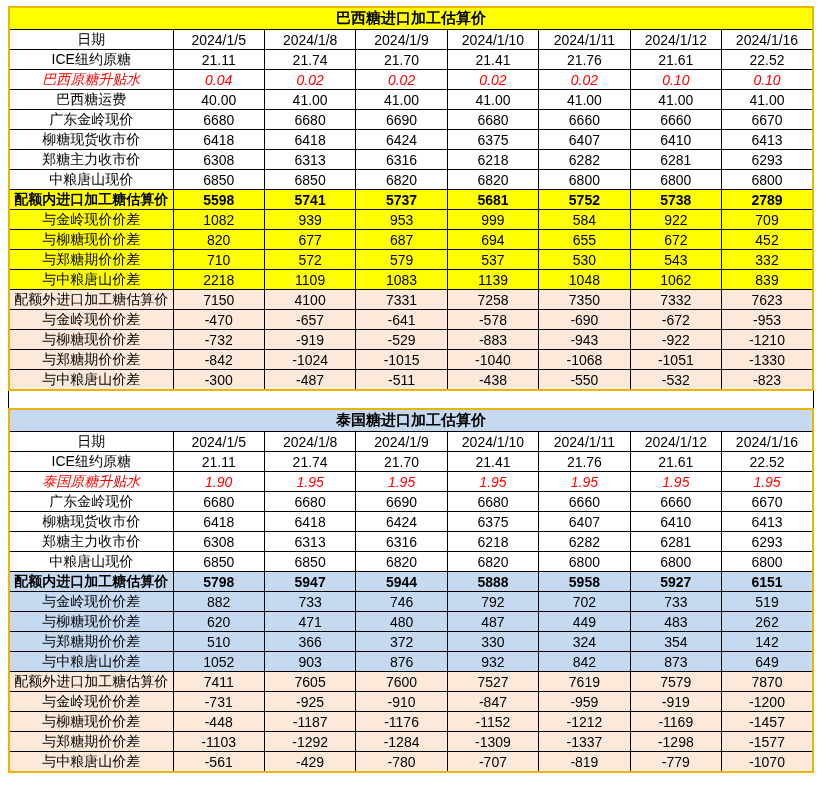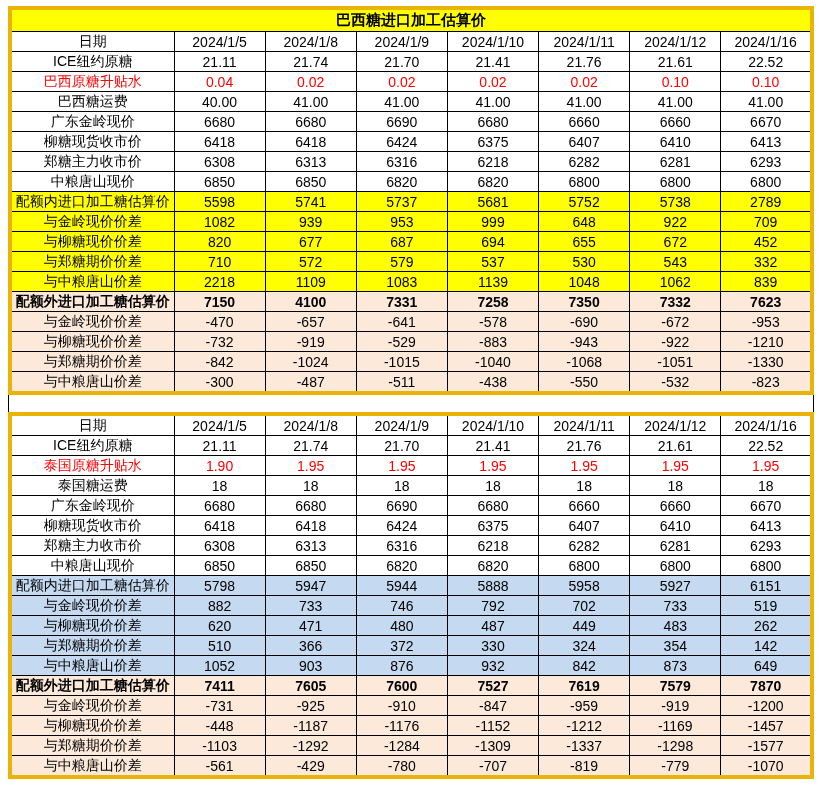--- a/index.html
+++ b/index.html
@@ -7,43 +7,43 @@
     width: 824px; height: 794px;
     background: #FFFFFF;
     font-family: "Liberation Sans", "DejaVu Sans", sans-serif;
     color: #000;
   }
   .sheet { padding: 6px 0 0 8px; }
   table.price-table {
     border-collapse: collapse;
     table-layout: fixed;
     width: 806px;
-    border: 4px solid #eab308;
+    border: 2px solid #eab308;
   }
   .price-table col.c-label { width: 164px; }
   .price-table td {
     border: 1px solid #000;
     text-align: center;
     vertical-align: middle;
     font-size: 14px;
     height: 19px;
     padding: 0;
     white-space: nowrap;
     overflow: hidden;
   }
   .price-table tr.title-row td {
     background: var(--title-bg);
     font-weight: bold;
     font-size: 15px;
     height: 21px;
   }
-  .price-table tr.red td { color: var(--red-text); }
-  .price-table tr.quota-head td { background: var(--quota-bg); font-weight: normal; }
+  .price-table tr.red td { color: var(--red-text); font-style: italic; }
+  .price-table tr.quota-head td { background: var(--quota-bg); font-weight: bold; }
   .price-table tr.quota td { background: var(--quota-bg); }
-  .price-table tr.extra-head td { background: var(--extra-bg); font-weight: bold; }
+  .price-table tr.extra-head td { background: var(--extra-bg); font-weight: normal; }
   .price-table tr.extra td { background: var(--extra-bg); }
   .table-gap {
     width: 806px; height: 17px;
     box-sizing: border-box;
     border-left: 1px solid #000;
     border-right: 1px solid #000;
     background: #FFFFFF;
   }
 </style>
 </head>
@@ -148,21 +148,21 @@
           <td class="value-cell">5752</td>
           <td class="value-cell">5738</td>
           <td class="value-cell">2789</td>
         </tr>
         <tr class="quota">
           <td class="label-cell">与金岭现价价差</td>
           <td class="value-cell">1082</td>
           <td class="value-cell">939</td>
           <td class="value-cell">953</td>
           <td class="value-cell">999</td>
-          <td class="value-cell">648</td>
+          <td class="value-cell">584</td>
           <td class="value-cell">922</td>
           <td class="value-cell">709</td>
         </tr>
         <tr class="quota">
           <td class="label-cell">与柳糖现价价差</td>
           <td class="value-cell">820</td>
           <td class="value-cell">677</td>
           <td class="value-cell">687</td>
           <td class="value-cell">694</td>
           <td class="value-cell">655</td>
@@ -241,20 +241,23 @@
         </tr>
       </tbody>
   </table>
   <div class="table-gap"></div>
   <table class="price-table" style="--title-bg: #C5D9F1; --quota-bg: #C5D9F1; --extra-bg: #FDE9D9; --red-text: #FF0000;">
     <colgroup>
         <col class="c-label">
         <col span="7">
       </colgroup>
     <tbody>
+        <tr class="title-row">
+          <td class="title-cell" colspan="8">泰国糖进口加工估算价</td>
+        </tr>
         <tr class="header-row">
           <td class="label-cell">日期</td>
           <td class="value-cell">2024/1/5</td>
           <td class="value-cell">2024/1/8</td>
           <td class="value-cell">2024/1/9</td>
           <td class="value-cell">2024/1/10</td>
           <td class="value-cell">2024/1/11</td>
           <td class="value-cell">2024/1/12</td>
           <td class="value-cell">2024/1/16</td>
         </tr>
@@ -272,30 +275,20 @@
           <td class="label-cell">泰国原糖升贴水</td>
           <td class="value-cell">1.90</td>
           <td class="value-cell">1.95</td>
           <td class="value-cell">1.95</td>
           <td class="value-cell">1.95</td>
           <td class="value-cell">1.95</td>
           <td class="value-cell">1.95</td>
           <td class="value-cell">1.95</td>
         </tr>
         <tr class="plain">
-          <td class="label-cell">泰国糖运费</td>
-          <td class="value-cell">18</td>
-          <td class="value-cell">18</td>
-          <td class="value-cell">18</td>
-          <td class="value-cell">18</td>
-          <td class="value-cell">18</td>
-          <td class="value-cell">18</td>
-          <td class="value-cell">18</td>
-        </tr>
-        <tr class="plain">
           <td class="label-cell">广东金岭现价</td>
           <td class="value-cell">6680</td>
           <td class="value-cell">6680</td>
           <td class="value-cell">6690</td>
           <td class="value-cell">6680</td>
           <td class="value-cell">6660</td>
           <td class="value-cell">6660</td>
           <td class="value-cell">6670</td>
         </tr>
         <tr class="plain">

